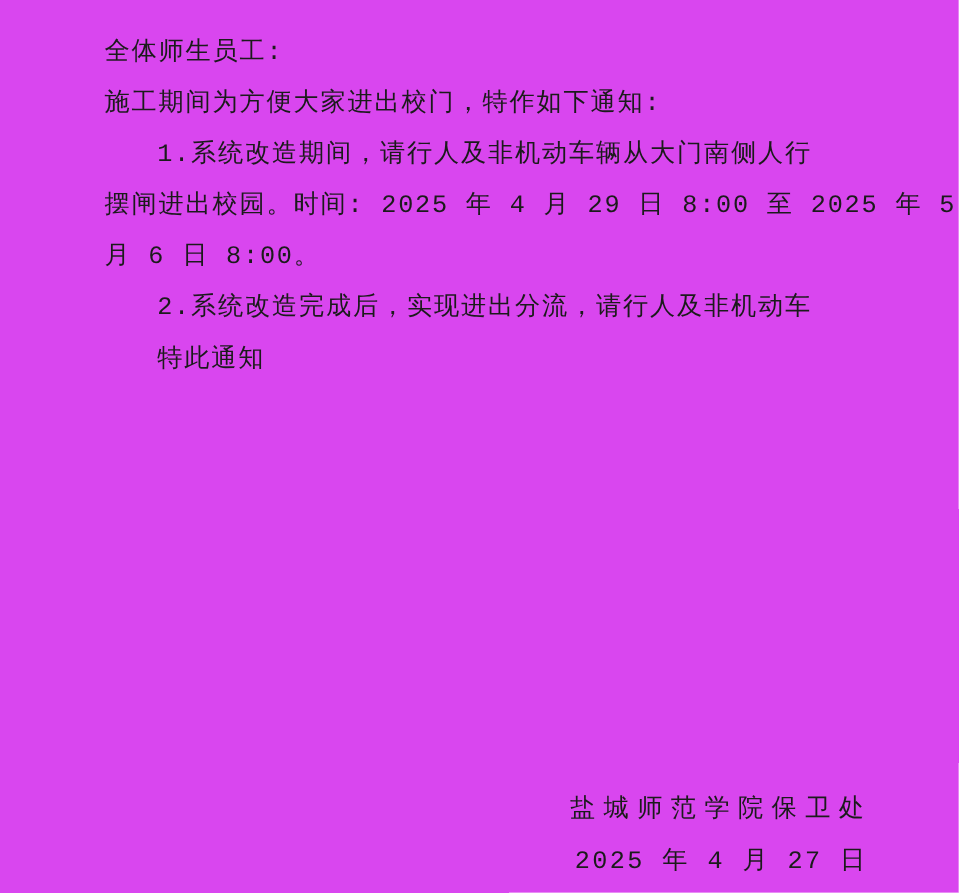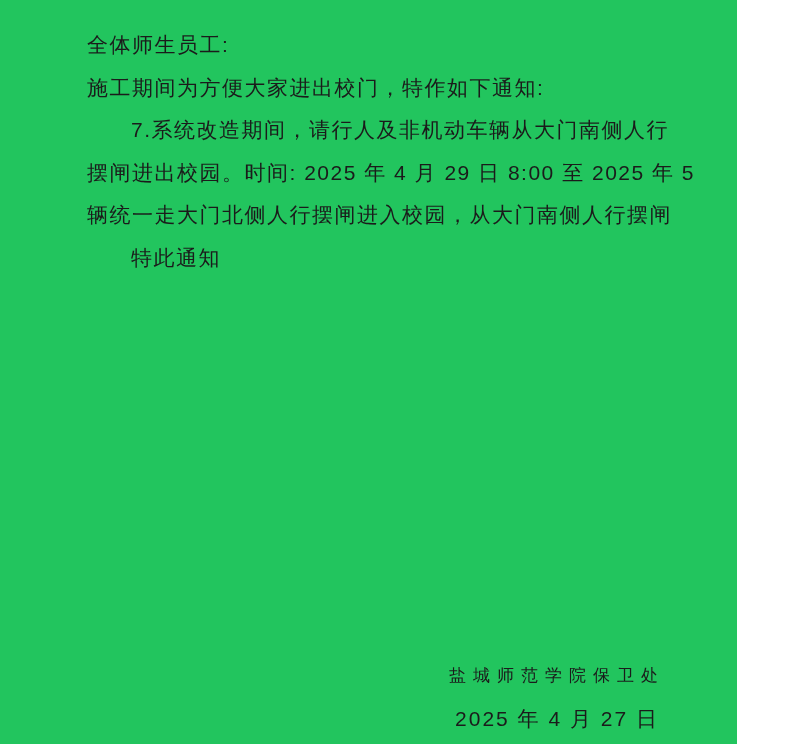--- a/index.html
+++ b/index.html
@@ -2,25 +2,25 @@
 <html><head>
 <meta charset="utf-8">
 <style>
   html, body {
     margin: 0;
     padding: 0;
     background: #ffffff;
   }
   .page {
     position: relative;
-    width: 737px;
+    width: 799px;
     height: 744px;
-    background: #22c55e;
+    background: #d946ef;
     overflow: hidden;
-    font-family: Liberation Sans, sans-serif;
+    font-family: Liberation Mono, monospace;
     color: #1b1b1b;
   }
   .content {
     position: absolute;
     top: 24px;
     left: 87px;
     width: 646px;
   }
   .line {
     font-size: 21px;
@@ -32,45 +32,46 @@
   .indent {
     padding-left: 44px;
   }
   .signature-block {
     position: absolute;
     top: 655px;
     right: 72px;
     text-align: center;
   }
   .signature-name {
-    font-size: 17px;
+    font-size: 21px;
     line-height: 42.6px;
     letter-spacing: 7px;
     white-space: nowrap;
   }
   .signature-date {
     font-size: 21px;
     line-height: 42.6px;
     letter-spacing: 2px;
     white-space: nowrap;
   }
 </style>
 </head>
 <body>
 
 <div class="page">
   <div class="content">
     <div class="line">全体师生员工:</div>
 
     <div class="line">施工期间为方便大家进出校门，特作如下通知:</div>
 
-    <div class="line indent">7.系统改造期间，请行人及非机动车辆从大门南侧人行</div>
+    <div class="line indent">1.系统改造期间，请行人及非机动车辆从大门南侧人行</div>
     <div class="line">摆闸进出校园。时间: 2025 年 4 月 29 日 8:00 至 2025 年 5</div>
+    <div class="line">月 6 日 8:00。</div>
 
-    <div class="line">辆统一走大门北侧人行摆闸进入校园，从大门南侧人行摆闸</div>
+    <div class="line indent">2.系统改造完成后，实现进出分流，请行人及非机动车</div>
 
 
     <div class="line indent">特此通知</div>
   </div>
 
   <div class="signature-block">
     <div class="signature-name">盐城师范学院保卫处</div>
     <div class="signature-date">2025 年 4 月 27 日</div>
   </div>
 </div>

